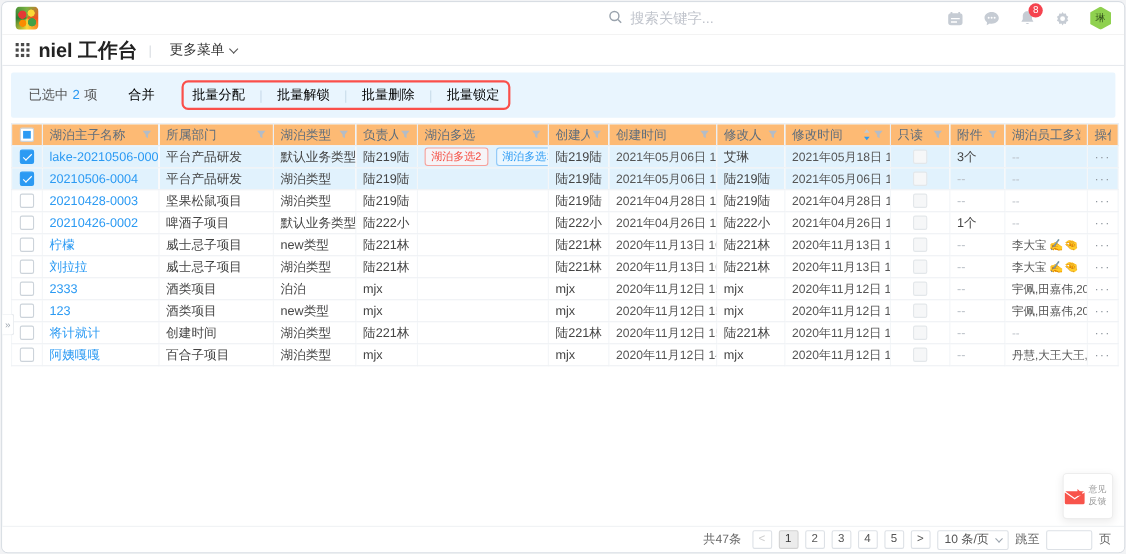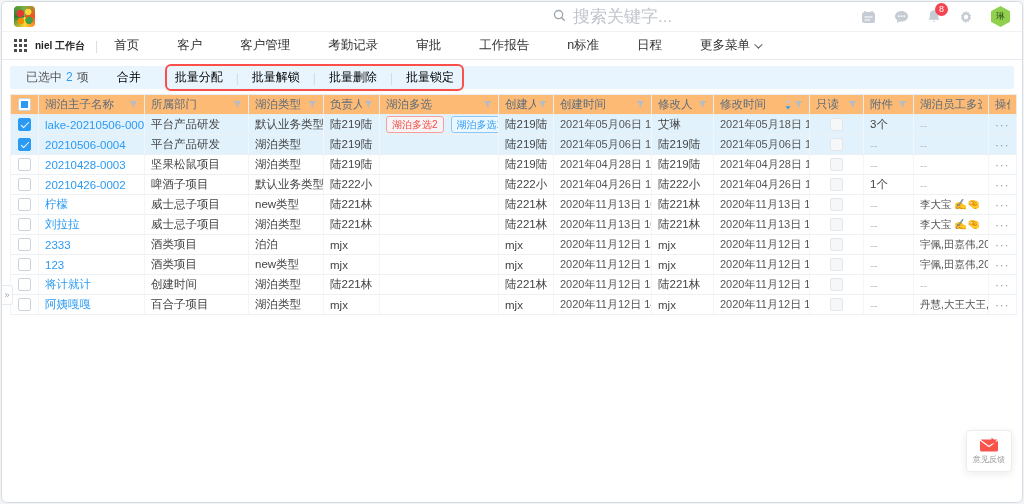--- a/index.html
+++ b/index.html
@@ -13,42 +13,42 @@
             border-bottom:1px solid #f2f2f2; }
   .logo { width:21px; height:21px; border-radius:4px; margin-right:8px;
           background:
             radial-gradient(circle at 30% 35%, #e53935 0 3.5px, transparent 4px),
             radial-gradient(circle at 68% 28%, #fdd835 0 3px, transparent 3.5px),
             radial-gradient(circle at 72% 68%, #43a047 0 3.5px, transparent 4px),
             radial-gradient(circle at 32% 72%, #fb8c00 0 3px, transparent 3.5px),
             conic-gradient(#7cb342,#f4511e,#fdd835,#2e7d32,#7cb342); }
   .top-right { margin-left:auto; display:flex; align-items:center; gap:18px; }
   .search { display:flex; align-items:center; gap:7px; margin-right:150px; }
-  .search input { border:none; outline:none; width:120px; font-size:17px; color:#737373;
+  .search input { border:none; outline:none; width:120px; font-size:13px; color:#737373;
                   font-family:"Liberation Sans","DejaVu Sans",sans-serif; }
   .search input::placeholder { color:#c0c4cc; }
   .tb-ico { position:relative; display:flex; align-items:center; cursor:pointer; }
   .badge { position:absolute; top:-6px; right:-7px; min-width:13px; height:13px; border-radius:7px;
            background:#f5434f; color:#fff; font-size:9px; line-height:13px; text-align:center; padding:0 2px; }
   .avatar { width:19px; height:21px; background:#8fd14f; display:flex; align-items:center; justify-content:center;
             clip-path:polygon(50% 0,100% 25%,100% 75%,50% 100%,0 75%,0 25%);
             font-size:9px; color:#33511c; cursor:pointer; }
 
   
   .navbar { height:28px; display:flex; align-items:center; padding:0 12px; gap:0;
             border-bottom:1px solid #e7eaee; background:#fff; }
-  .workspace { font-weight:bold; font-size:10px; color:#222; margin:0 10px 0 8px; cursor:pointer; }
+  .workspace { font-weight:bold; font-size:18px; color:#222; margin:0 10px 0 8px; cursor:pointer; }
   .nav-sep { color:#d9dde2; margin-right:16px; }
   .nav-item { color:#333; font-size:12.5px; margin-right:38px; cursor:pointer; white-space:nowrap; }
   .nav-more { color:#333; font-size:12.5px; cursor:pointer; display:flex; align-items:center; gap:4px; }
   .chev { width:6px; height:6px; border-right:1.4px solid #555; border-bottom:1.4px solid #555;
           transform:rotate(45deg) translateY(-2px); }
 
   
-  .bulkbar { margin:6px 8px 5px; height:23px; background:#e9f5fe; display:flex; align-items:center;
+  .bulkbar { margin:6px 8px 5px; height:41px; background:#e9f5fe; display:flex; align-items:center;
              padding:0 16px; color:#555; border-radius:2px; }
   .sel-count { color:#2b9af3; margin:0 4px; }
   .blink { color:#000000; cursor:pointer; text-decoration:none; white-space:nowrap; }
   .merge { margin-left:28px; }
   .bulk-actions { position:relative; margin-left:34px; display:flex; align-items:center; gap:13px; }
   .bulk-actions .sep { color:#c9dcea; }
   .annotation-box { position:absolute; inset:-5px -10px; border:2px solid #fa4f4a; border-radius:6px;
                     pointer-events:none; }
 
   
@@ -81,21 +81,21 @@
   .checkbox.disabled { background:#f6f7f8; border-color:#e3e7ea; cursor:default; }
   .emp { font-size:10.5px; color:#555; }
   .t { font-size:11px; color:#555; }
 
   
   .expander { position:absolute; left:0; top:283px; width:11px; height:20px; background:#fff;
               border:1px solid #e7eaee; border-left:none; border-radius:0 3px 3px 0; color:#9aa3ad;
               font-size:9px; display:flex; align-items:center; justify-content:center; cursor:pointer; }
   .feedback { position:absolute; right:10px; bottom:30px; width:46px; height:42px; background:#fff;
               border:1px solid #ededed; border-radius:4px; box-shadow:0 2px 8px rgba(0,0,0,.08);
-              display:flex; flex-direction:column; align-items:center; justify-content:center; gap:2px;
+              display:flex; flex-direction:row; align-items:center; justify-content:center; gap:2px;
               cursor:pointer; }
   .feedback .fb-label { font-size:8.5px; color:#999; transform:scale(.95); }
 
   
   .pagebar { position:absolute; left:0; right:0; bottom:0; height:24px; background:#fff;
              border-top:1px solid #f0f2f4; display:flex; align-items:center; justify-content:flex-end;
              gap:6px; padding:0 12px; font-size:11px; color:#666; }
   .pg-total { margin-right:4px; }
   .pg-btn { min-width:18px; height:17px; line-height:15px; text-align:center; border:1px solid #dde1e6;
             border-radius:2px; background:#fff; color:#555; cursor:pointer; padding:0 3px; font-size:10.5px; }
@@ -168,30 +168,20 @@
             <rect x="5" y="5" width="3" height="3"></rect>
             <rect x="10" y="5" width="3" height="3"></rect>
             <rect x="0" y="10" width="3" height="3"></rect>
             <rect x="5" y="10" width="3" height="3"></rect>
             <rect x="10" y="10" width="3" height="3"></rect>
           </g>
         </svg>
     </span>
     <span class="workspace">niel 工作台</span>
     <span class="nav-sep">|</span>
-    <span style="display:flex;align-items:center;">
-        <span class="nav-item">首页</span>
-        <span class="nav-item">客户</span>
-        <span class="nav-item">客户管理</span>
-        <span class="nav-item">考勤记录</span>
-        <span class="nav-item">审批</span>
-        <span class="nav-item">工作报告</span>
-        <span class="nav-item">n标准</span>
-        <span class="nav-item">日程</span>
-      </span>
     <span class="nav-more">
       <span>更多菜单</span>
       <span class="chev"></span>
     </span>
   </div>
 
   <div class="bulkbar">
     <span>
       <span>已选中</span><span class="sel-count">2</span><span>项</span>
     </span>
@@ -528,14 +518,33 @@
     <span style="display:flex;">
       <svg width="20" height="15" viewBox="0 0 20 15">
           <rect x="1" y="2.5" width="18" height="12" rx="1.5" fill="#f8544b"></rect>
           <path d="M1 3l9 6.5L19 3" stroke="#fff" stroke-width="1.1" fill="none"></path>
           <path d="M12.5 0.5l6 5.5-6 .8z" fill="#f8544b"></path>
         </svg>
     </span>
     <span class="fb-label">意见反馈</span>
   </div>
 
+  <div class="pagebar">
+    <span class="pg-total">共47条</span>
+    <span class="pg-btn disabled">&lt;</span>
+    <span style="display:flex;gap:6px;">
+        <span class="pg-btn active">1</span>
+        <span class="pg-btn">2</span>
+        <span class="pg-btn">3</span>
+        <span class="pg-btn">4</span>
+        <span class="pg-btn">5</span>
+      </span>
+    <span class="pg-btn">&gt;</span>
+    <span class="pg-size">
+      <span>10 条/页</span>
+      <span class="chev"></span>
+    </span>
+    <span>跳至</span>
+    <input class="jump-input" style="">
+    <span>页</span>
+  </div>
 
 </div>
 
 </body></html>

